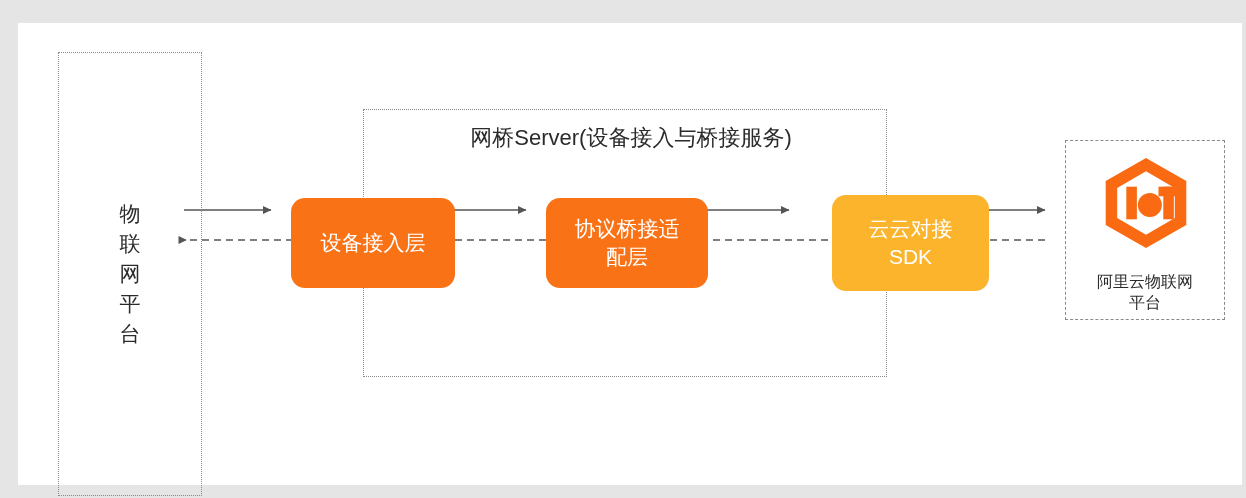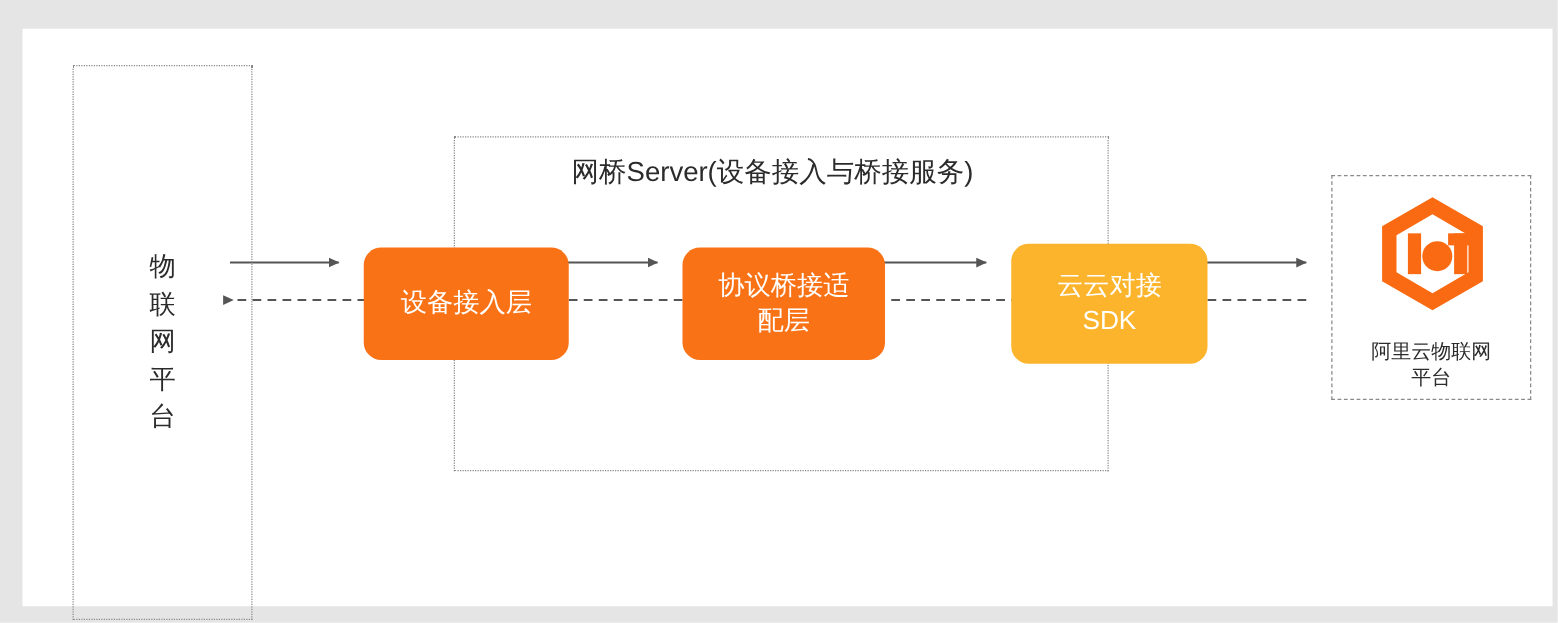--- a/index.html
+++ b/index.html
@@ -67,21 +67,21 @@
     color: #2b2b2b;
     line-height: 1.42;
     letter-spacing: 0;
     white-space: pre-line;
     text-align: center;
   }
 
   
   #bridge-title {
     position: absolute;
-    left: 338px;
+    left: 351px;
     top: 100px;
     width: 524px;
     text-align: center;
     font-size: 22px;
     color: #2b2b2b;
     font-weight: 400;
   }
 
   
   .proc-box {
@@ -104,21 +104,21 @@
     width: 164px;
     height: 90px;
   }
   #box-protocol-bridge {
     left: 528px;
     top: 175px;
     width: 162px;
     height: 90px;
   }
   #box-cloud-sdk {
-    left: 791px;
+    left: 814px;
     top: 172px;
     width: 157px;
     height: 96px;
   }
 
   
   #iot-logo {
     position: absolute;
     left: 1080px;
     top: 132px;

